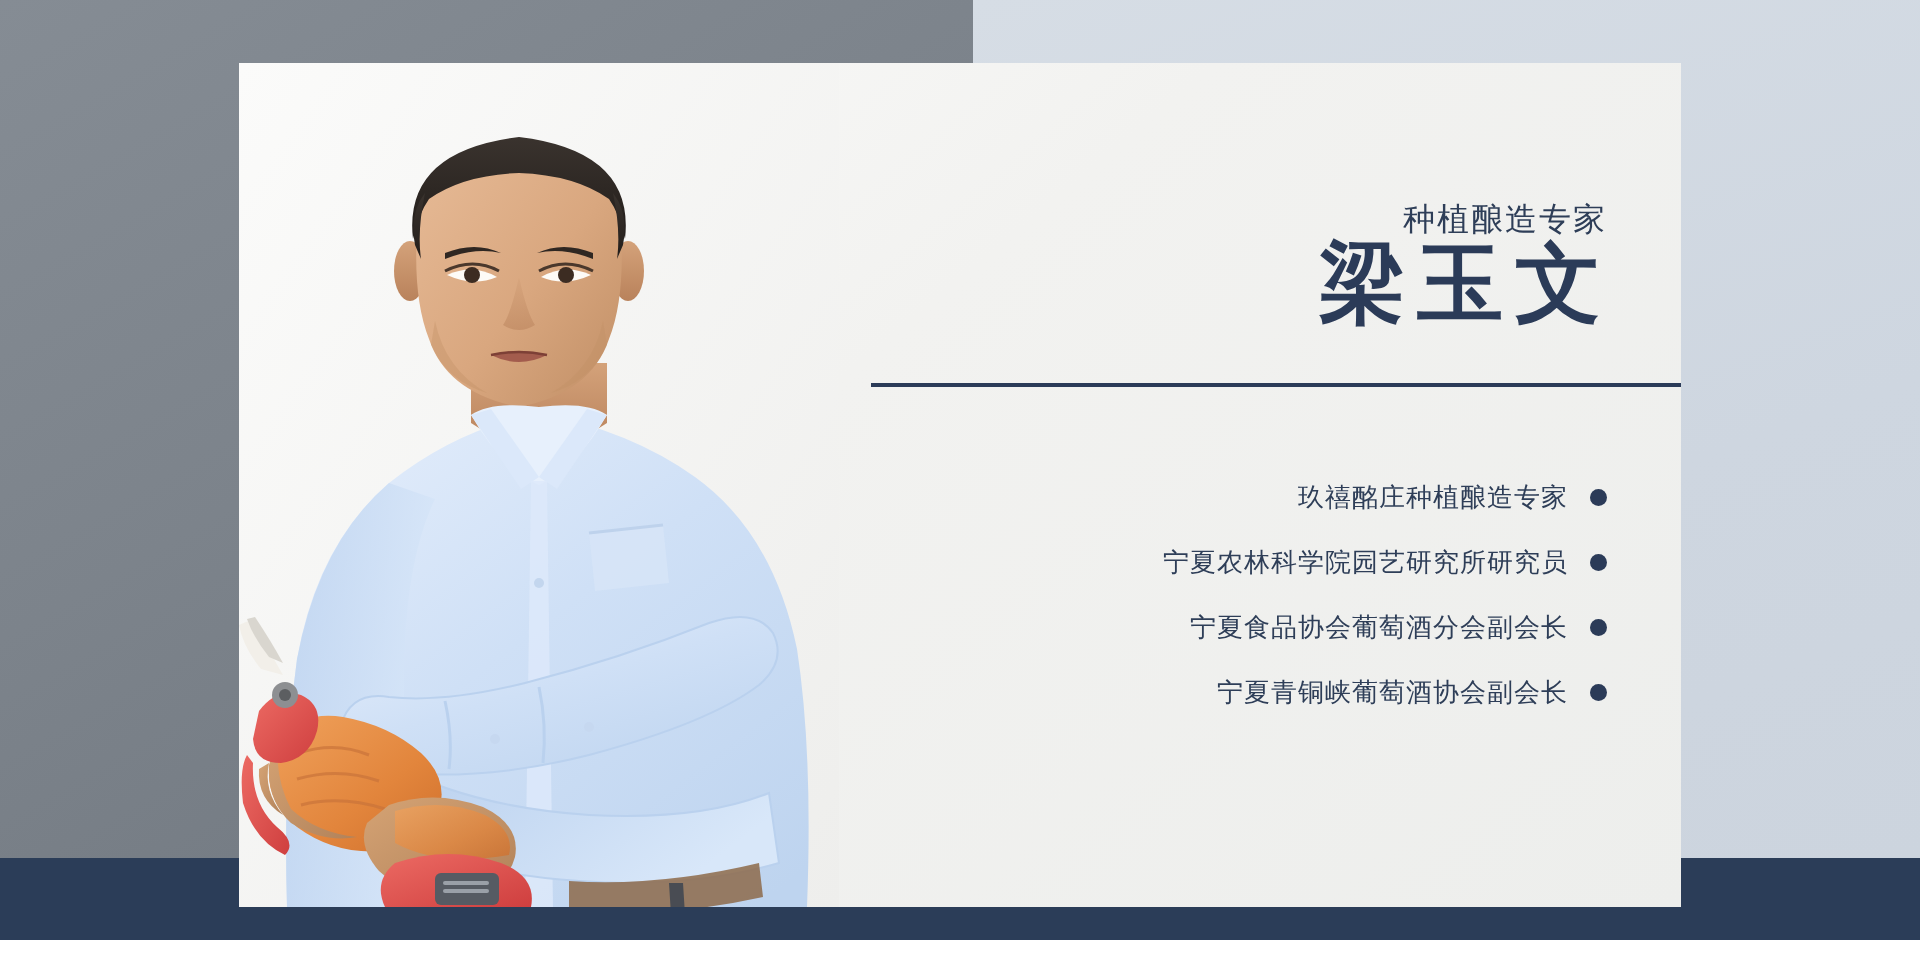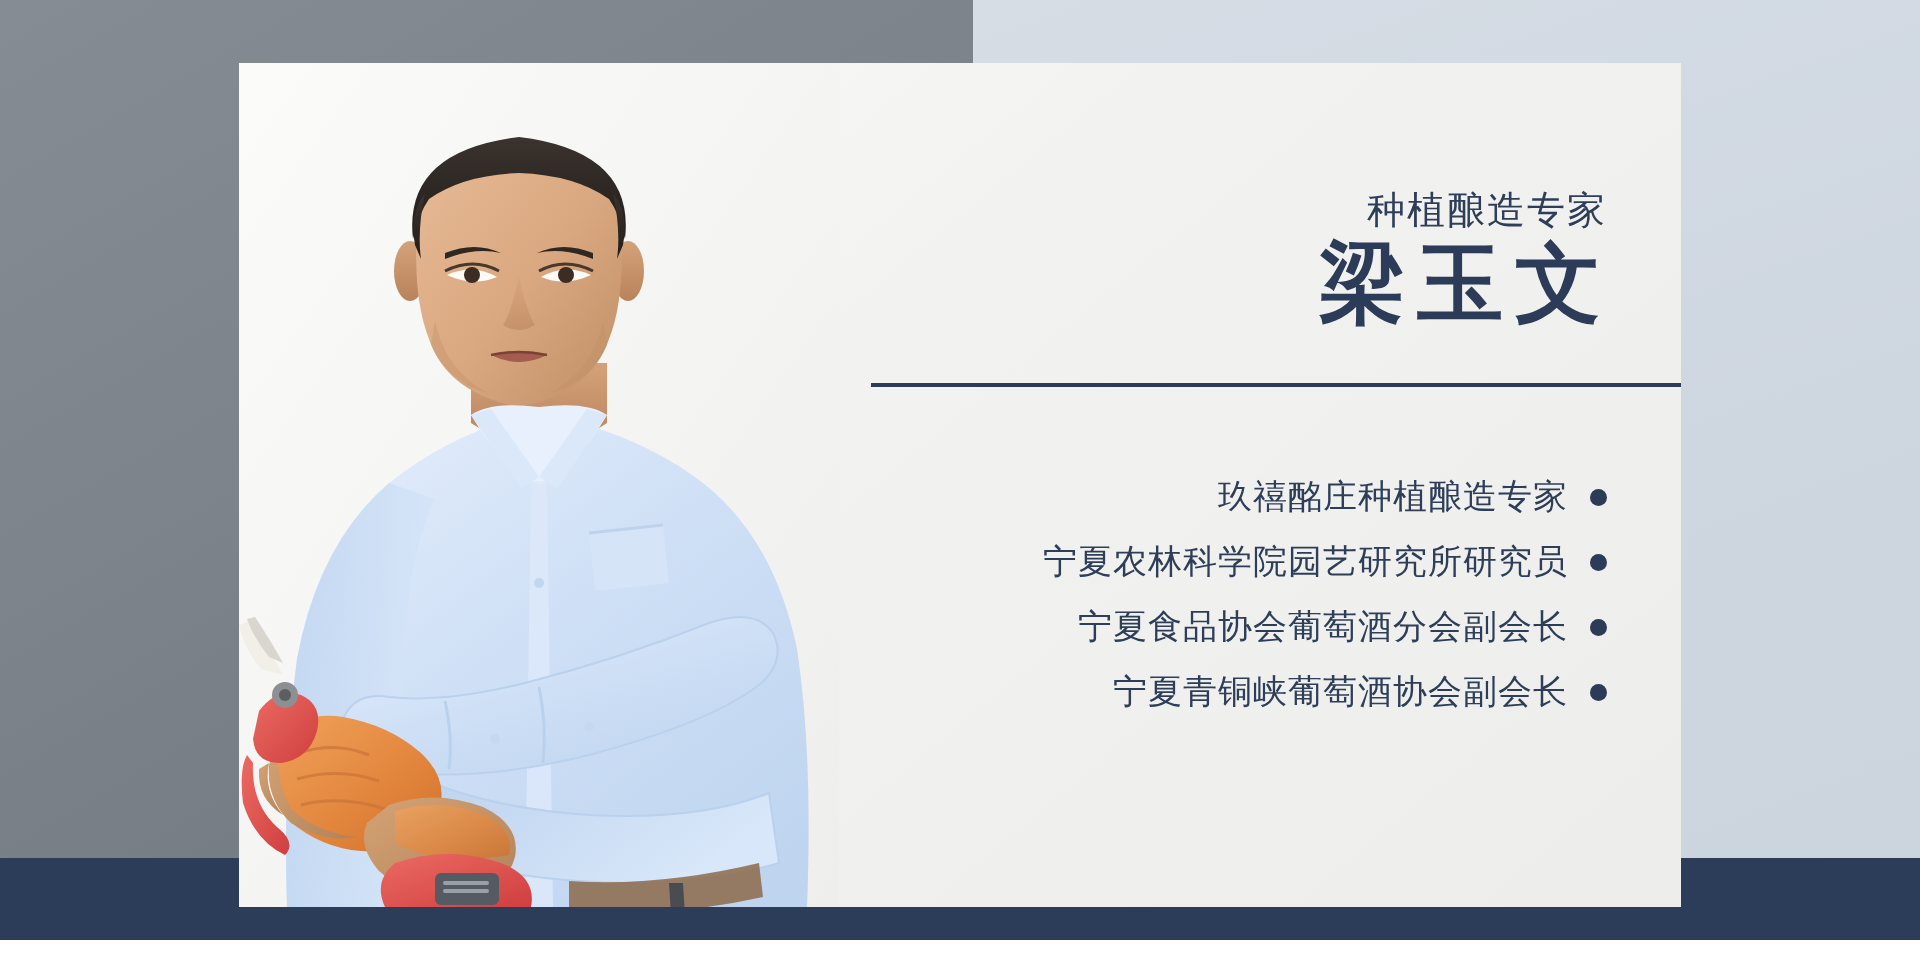--- a/index.html
+++ b/index.html
@@ -70,22 +70,22 @@
     position: absolute;
     left: 700px;
     top: 0;
     width: 742px;
     height: 844px;
   }
 
   .subtitle {
     position: absolute;
     right: 74px;
-    top: 128px;
-    font-size: 38px;
+    top: 140px;
+    font-size: 32px;
     line-height: 1;
     letter-spacing: 2px;
     color: #2e3e58;
     white-space: nowrap;
     text-align: left;
   }
 
   .name {
     position: absolute;
     right: 68px;
@@ -120,21 +120,21 @@
     padding: 0;
   }
   .cred-item {
     display: flex;
     align-items: center;
     justify-content: flex-end;
     height: 54px;
     margin-bottom: 11px;
   }
   .cred-label {
-    font-size: 34px;
+    font-size: 26px;
     letter-spacing: 1px;
     color: #2e3e58;
     white-space: nowrap;
     text-align: right;
   }
   .cred-bullet {
     flex: 0 0 auto;
     width: 17px;
     height: 17px;
     border-radius: 50%;

